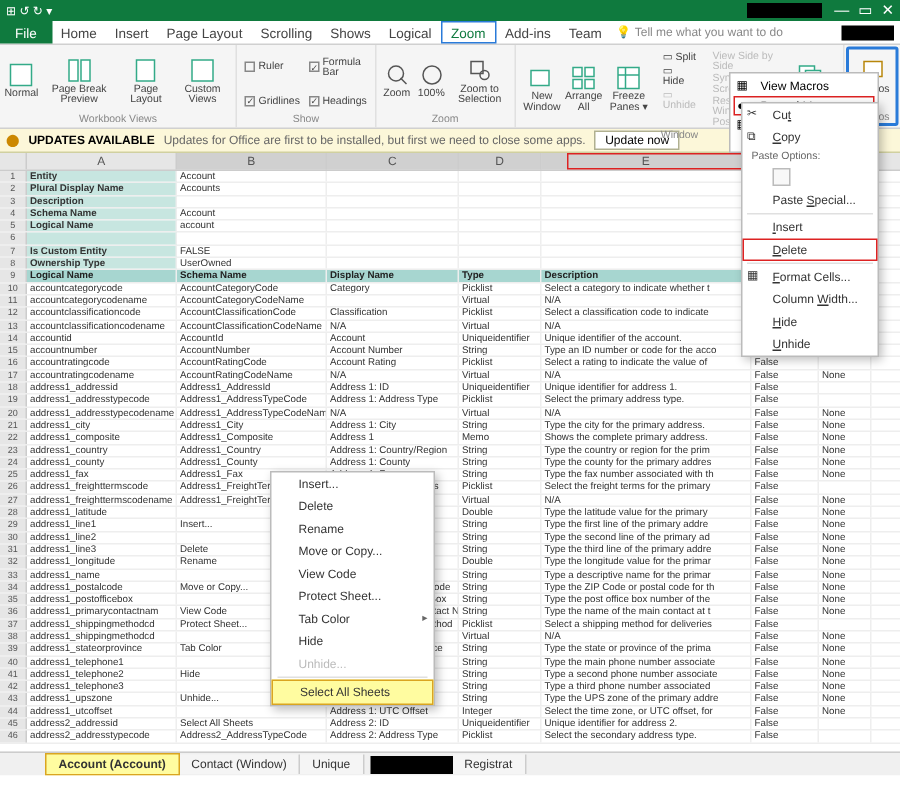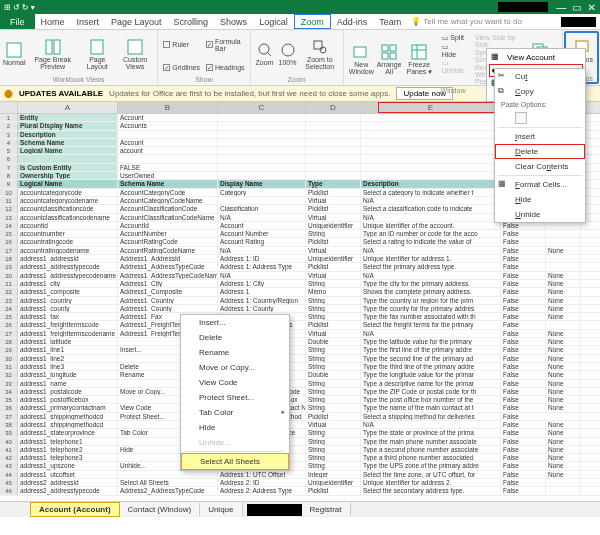--- a/index.html
+++ b/index.html
@@ -240,21 +240,21 @@
           </svg>
           <div class="lbl">Macros
 ▾</div>
         </div>
     </div>
     <div class="gname">Macros</div>
   </div>
 </div>
 
 <div class="submenu">
-  <div class="mi"><span class="ic">▦</span><span>View Account</span></div>
+  <div class="mi"><span class="ic">▦</span><span>View Macros</span></div>
   <div class="mi hl"><span class="ic">⏺</span><span>Record Macro...</span></div>
   <div class="mi"><span class="ic">▦</span><span>Use Relative References</span></div>
 </div>
 
 <div class="msgbar">
   <span style="color:#c80;">⬤</span>
   <b>UPDATES AVAILABLE</b>
   <span style="color:#666;">Updates for Office are first to be installed, but first we need to close some apps.</span>
   <button class="upd">Update now</button>
 </div>
@@ -756,21 +756,22 @@
   <div class="mi hl">Select All Sheets</div>
 </div>
 
 <div class="ctxmenu2">
   <div class="mi"><span class="ic">✂</span>Cu<u class="k">t</u></div>
   <div class="mi"><span class="ic">⧉</span><u class="k">C</u>opy</div>
   <div class="lbl2">Paste Options:</div>
   <div class="po">
       <span></span>
     </div>
+  <div class="mi">Paste <u class="k">S</u>pecial...</div>
   <div class="sep"></div>
   <div class="mi"><u class="k">I</u>nsert</div>
   <div class="mi hl"><u class="k">D</u>elete</div>
-  <div class="mi">Clear Co<u class="k">n</u>tents</div>
   <div class="sep"></div>
   <div class="mi"><span class="ic">▦</span><u class="k">F</u>ormat Cells...</div>
+  <div class="mi">Column <u class="k">W</u>idth...</div>
   <div class="mi"><u class="k">H</u>ide</div>
   <div class="mi"><u class="k">U</u>nhide</div>
 </div>
 
 </body></html>

